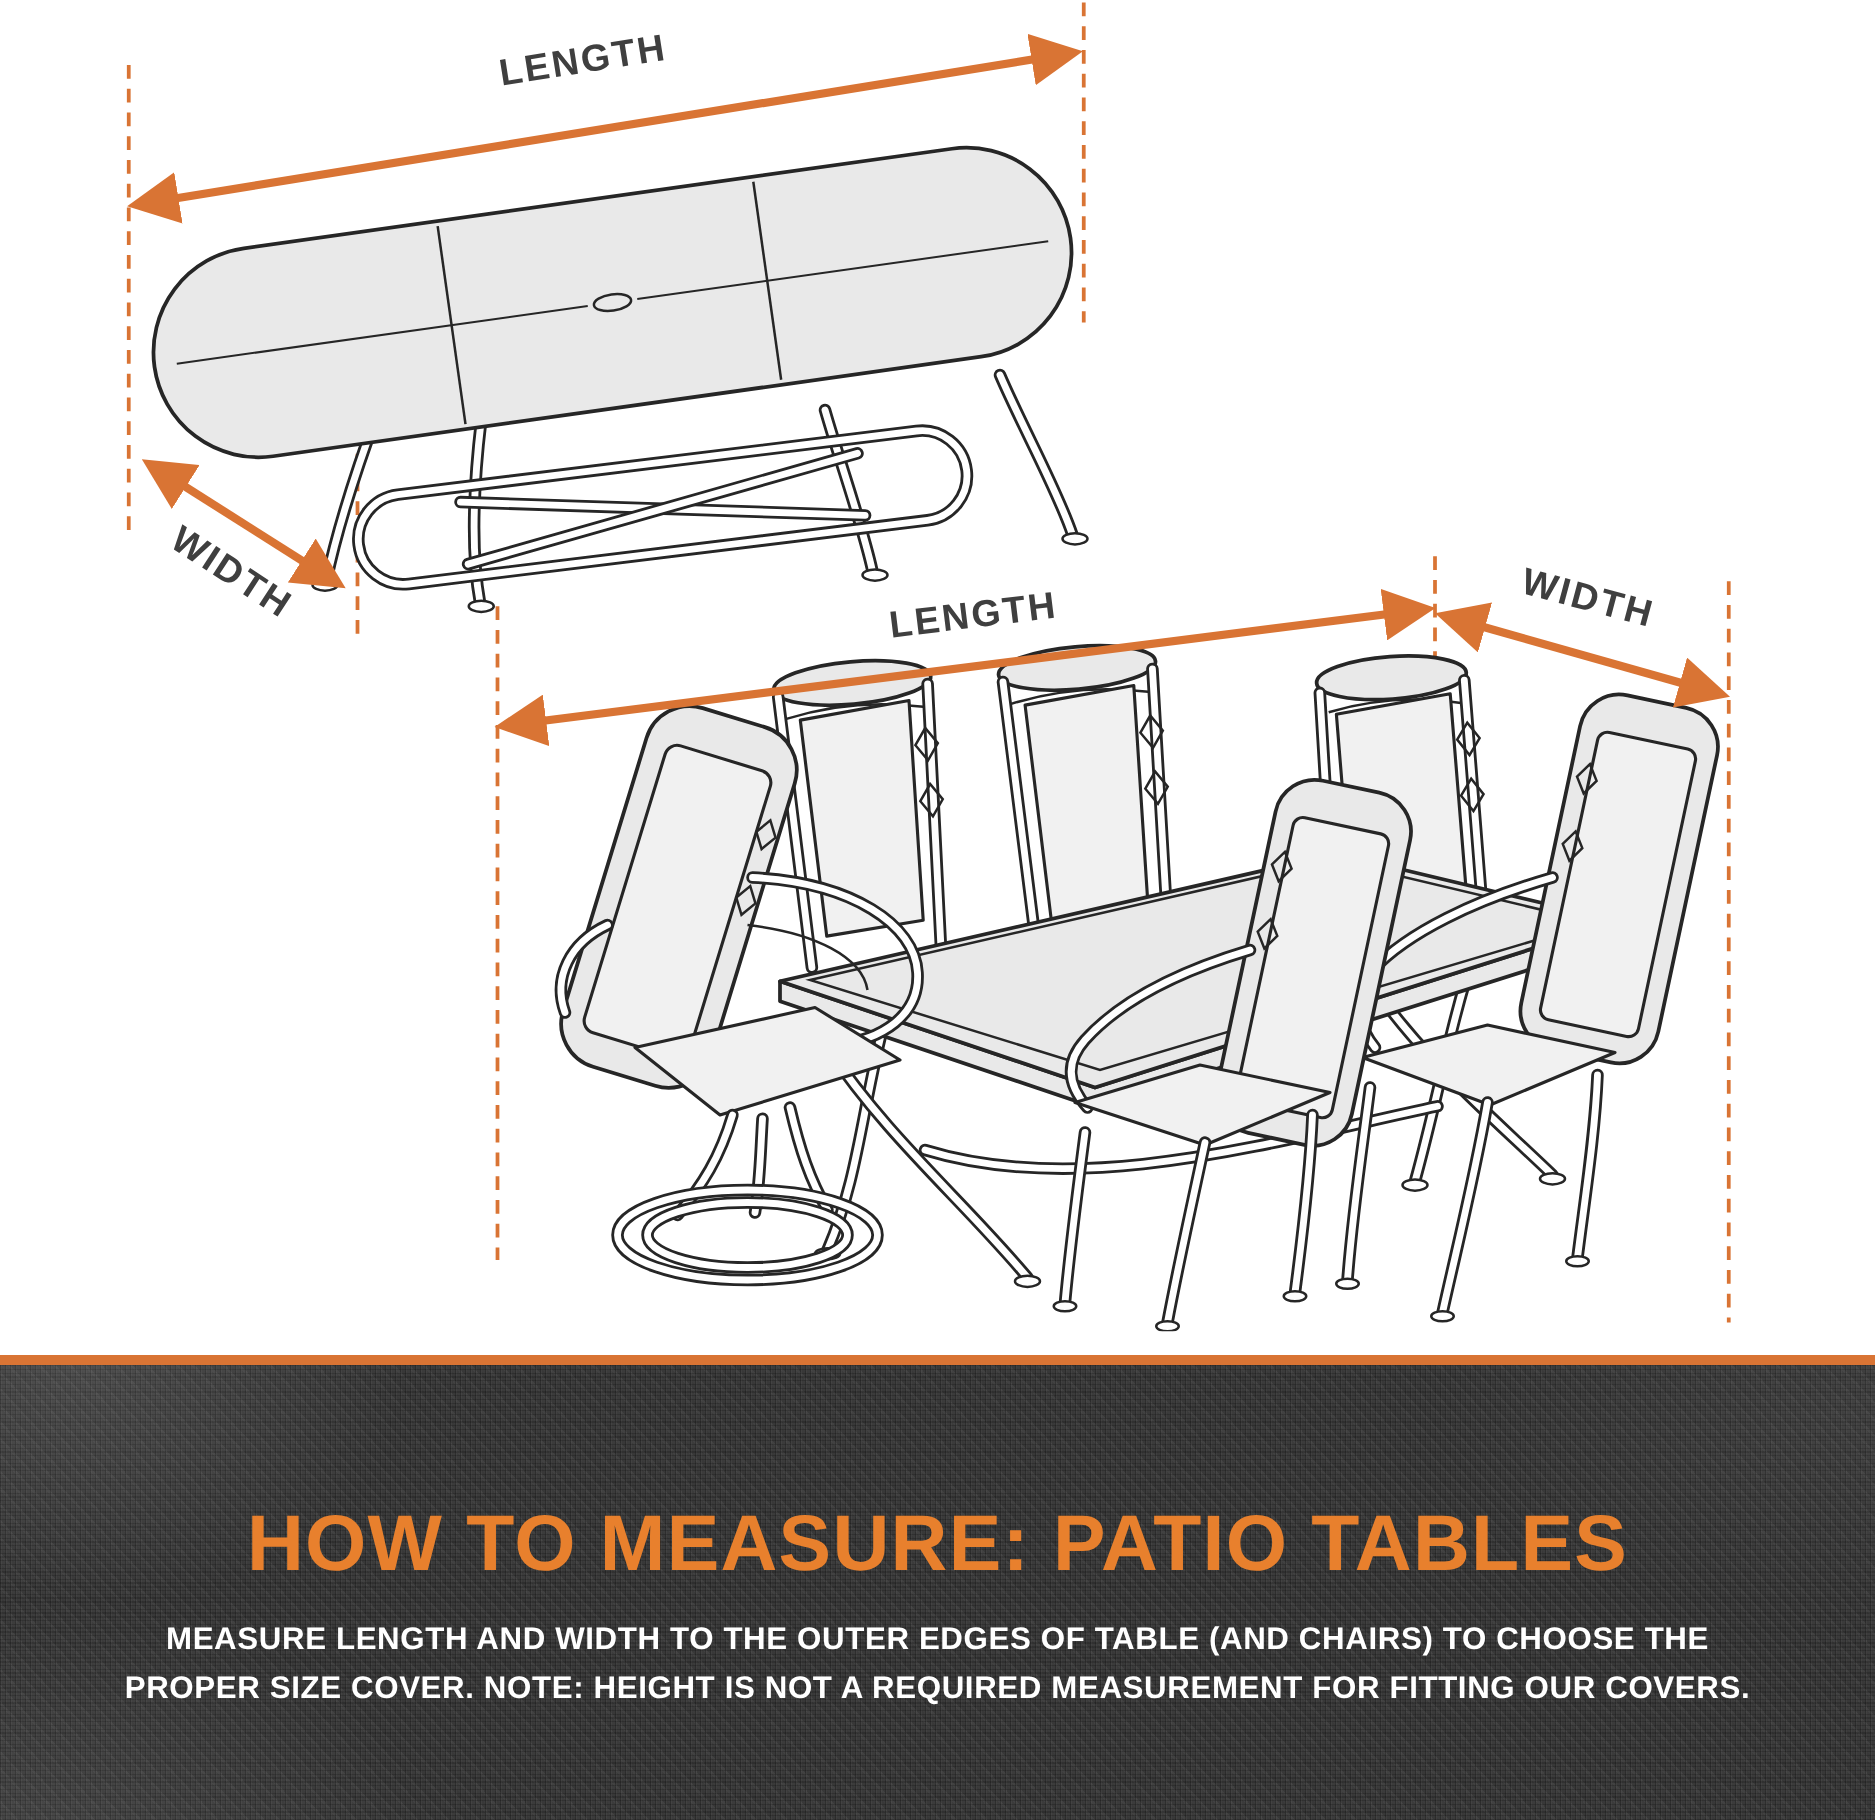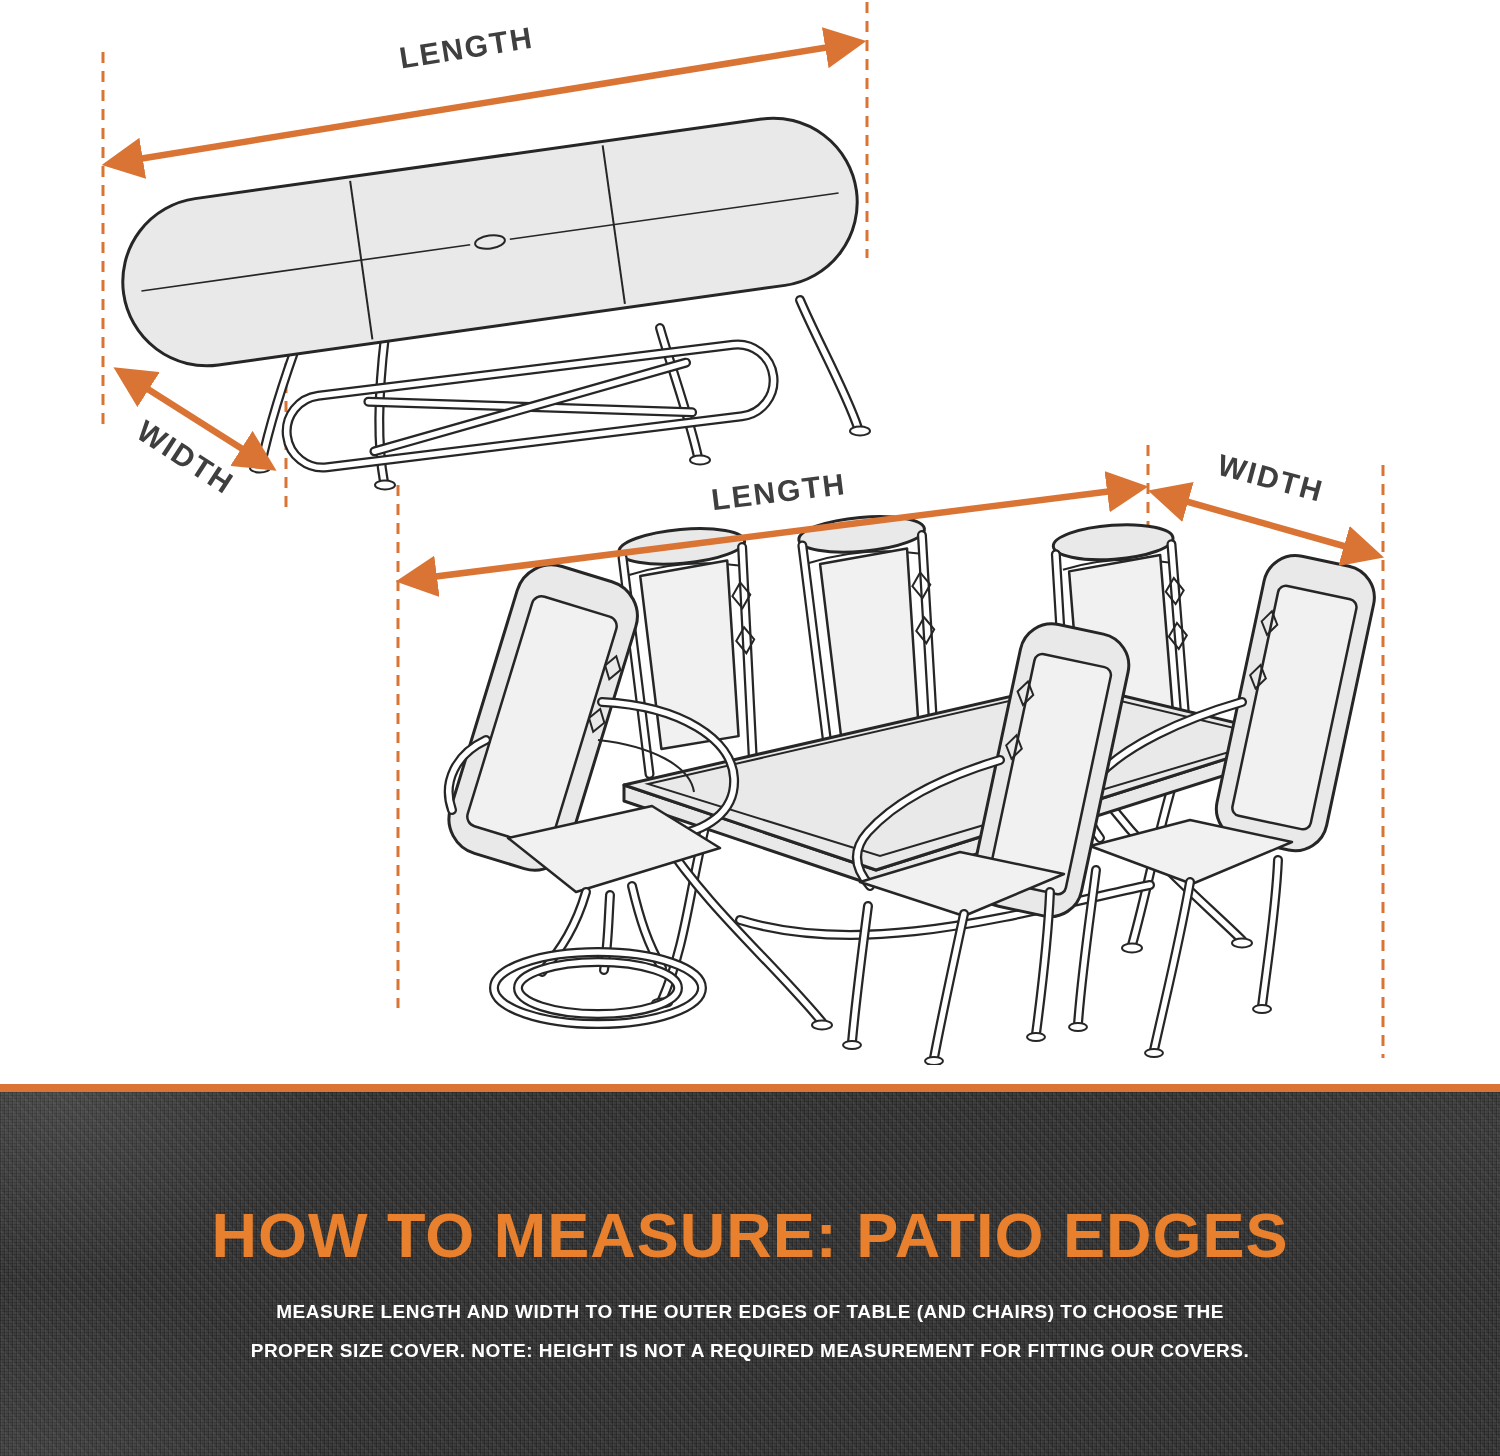--- a/index.html
+++ b/index.html
@@ -48,21 +48,21 @@
       repeating-linear-gradient(0deg, rgba(0,0,0,0.18) 0 1px, rgba(0,0,0,0) 1px 3px),
       repeating-linear-gradient(47deg, rgba(255,255,255,0.03) 0 2px, rgba(0,0,0,0.06) 2px 5px, rgba(0,0,0,0) 5px 9px);
   }
   .banner-inner{padding-top:112px;text-align:center;}
   .banner-title{
     margin:0;color:var(--title-orange);
     font-size:63px;font-weight:700;letter-spacing:1px;line-height:1;
   }
   .banner-desc{
     margin:25px 0 0;color:var(--description-text);
-    font-size:19px;font-weight:700;line-height:39px;letter-spacing:0.5px;
+    font-size:25px;font-weight:700;line-height:39px;letter-spacing:0.5px;
   }
 </style>
 </head>
 <body>
 
 <div class="page">
 
   <svg class="art oval" viewBox="0 0 860 525">
     <defs>
       <marker id="ah1" viewBox="0 0 10 10" refX="7" refY="5" markerWidth="6.4" markerHeight="6.4" orient="auto-start-reverse">
@@ -265,21 +265,21 @@
     </g>
 
     <g>
       <line class="arrow" x1="770" y1="54" x2="982" y2="114" marker-start="url(#ah2)" marker-end="url(#ah2)"></line>
       <text class="dim-label" x="878" y="48" transform="rotate(15 878 48)">WIDTH</text>
     </g>
   </svg>
 
   <div class="banner">
     <div class="banner-inner">
-      <h1 class="banner-title">HOW TO MEASURE: PATIO EDGES</h1>
+      <h1 class="banner-title">HOW TO MEASURE: PATIO TABLES</h1>
       <p class="banner-desc">
         <span>MEASURE LENGTH AND WIDTH TO THE OUTER EDGES OF TABLE (AND CHAIRS) TO CHOOSE THE</span><br>
         <span>PROPER SIZE COVER. NOTE: HEIGHT IS NOT A REQUIRED MEASUREMENT FOR FITTING OUR COVERS.</span>
       </p>
     </div>
   </div>
 
 </div>
 
 </body></html>

